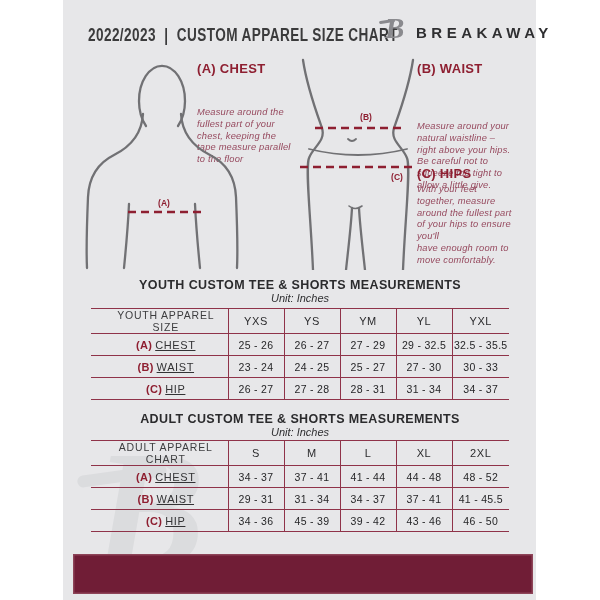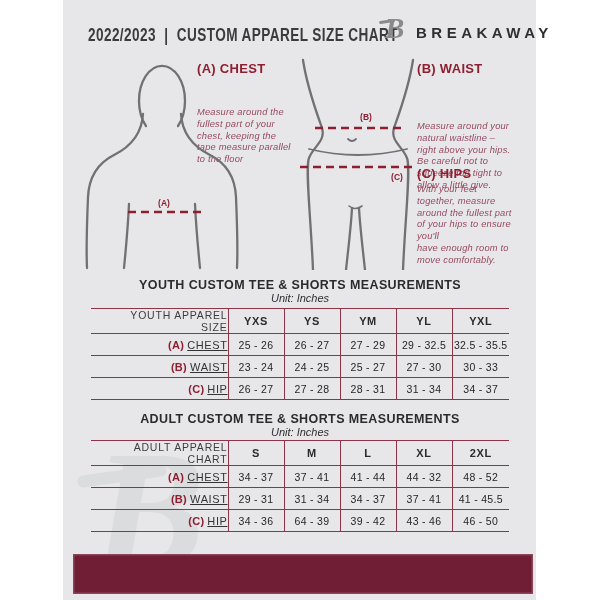--- a/index.html
+++ b/index.html
@@ -48,23 +48,23 @@
   #adult-title{top:412px;} #adult-unit{top:426px;}
 
   
   table.size-table{position:absolute;left:28px;width:418px;border-collapse:collapse;
     table-layout:fixed;background:transparent;}
   #youth-table{top:308px;} #adult-table{top:440px;}
   .size-table td{height:22px;padding:0;text-align:center;vertical-align:middle;
     border-top:1.5px solid var(--line);font-size:10.5px;color:#262628;letter-spacing:0.3px;}
   .size-table tr:last-child td{border-bottom:1.5px solid var(--line);}
   .size-table td + td{border-left:1.5px solid var(--line);}
-  .size-table td.rowhead{text-align:right;padding-left:13px;}
+  .size-table td.rowhead{text-align:center;padding-left:13px;}
   .size-table td.corner{font-size:10.5px;letter-spacing:0.8px;color:#3d3d3f;}
-  .size-table td.size-col{font-weight:bold;font-size:11px;letter-spacing:0.6px;color:#2b2b2d;}
+  .size-table td.size-col{font-weight:normal;font-size:11px;letter-spacing:0.6px;color:#2b2b2d;}
   .size-table .pfx{color:var(--maroon);font-weight:bold;margin-right:3px;font-size:11px;}
   .size-table .lbl{color:#333335;font-size:11px;letter-spacing:0.6px;text-decoration:underline;}
 
   
   #watermark{position:absolute;left:30px;top:425px;font-family:"Liberation Serif",serif;
     font-style:italic;font-weight:bold;font-size:168px;color:#dbdcde;z-index:0;line-height:1;}
   #wm-bar{position:absolute;left:14px;top:470px;width:90px;height:12px;background:#dbdcde;
     transform:rotate(-8deg);border-radius:6px;z-index:0;}
   #footer-bar{position:absolute;left:10px;top:554px;width:460px;height:40px;
     background:var(--footer);box-shadow:inset 0 0 0 1.5px #8d4458;z-index:2;}
@@ -209,35 +209,35 @@
         <td class="size-col">M</td>
         <td class="size-col">L</td>
         <td class="size-col">XL</td>
         <td class="size-col">2XL</td>
       </tr>
       <tr>
         <td class="rowhead"><span class="pfx">(A)</span><span class="lbl">CHEST</span></td>
         <td>34 - 37</td>
         <td>37 - 41</td>
         <td>41 - 44</td>
-        <td>44 - 32</td>
+        <td>44 - 48</td>
         <td>48 - 52</td>
       </tr>
       <tr>
         <td class="rowhead"><span class="pfx">(B)</span><span class="lbl">WAIST</span></td>
         <td>29 - 31</td>
         <td>31 - 34</td>
         <td>34 - 37</td>
         <td>37 - 41</td>
         <td>41 - 45.5</td>
       </tr>
       <tr>
         <td class="rowhead"><span class="pfx">(C)</span><span class="lbl">HIP</span></td>
         <td>34 - 36</td>
-        <td>64 - 39</td>
+        <td>45 - 39</td>
         <td>39 - 42</td>
         <td>43 - 46</td>
         <td>46 - 50</td>
       </tr>
     </tbody>
       </table>
 
     <div id="footer-bar"></div>
   </div>
 </div>

